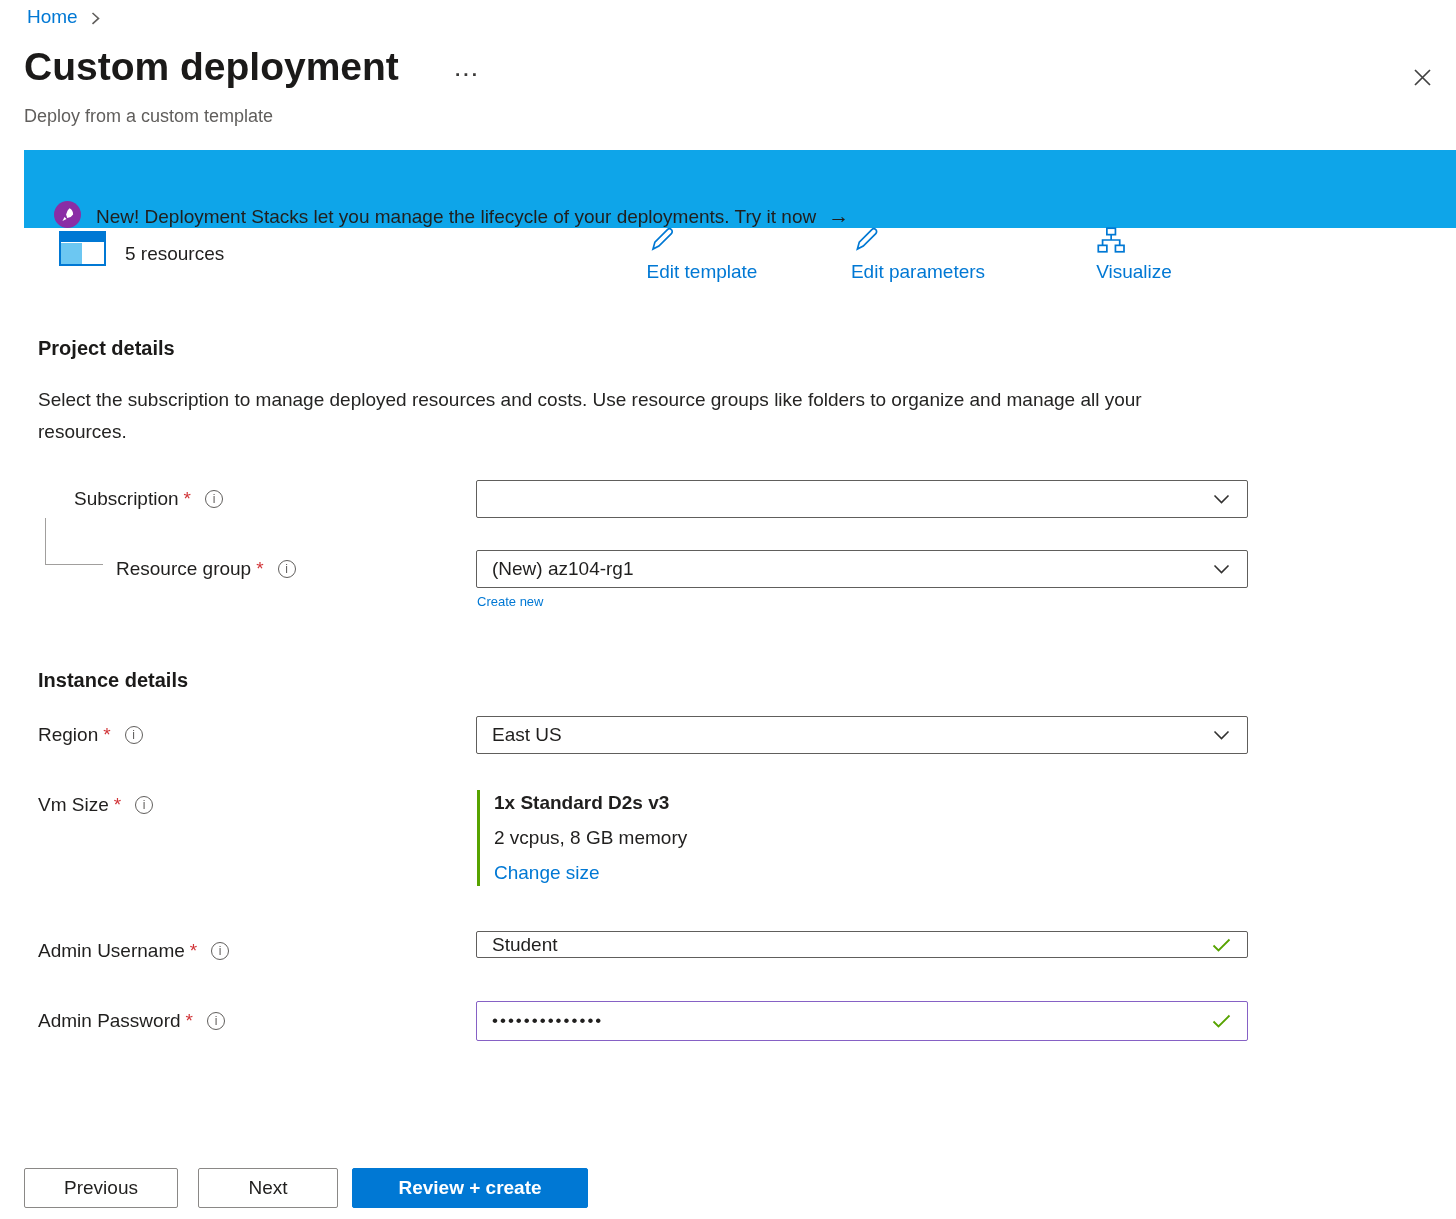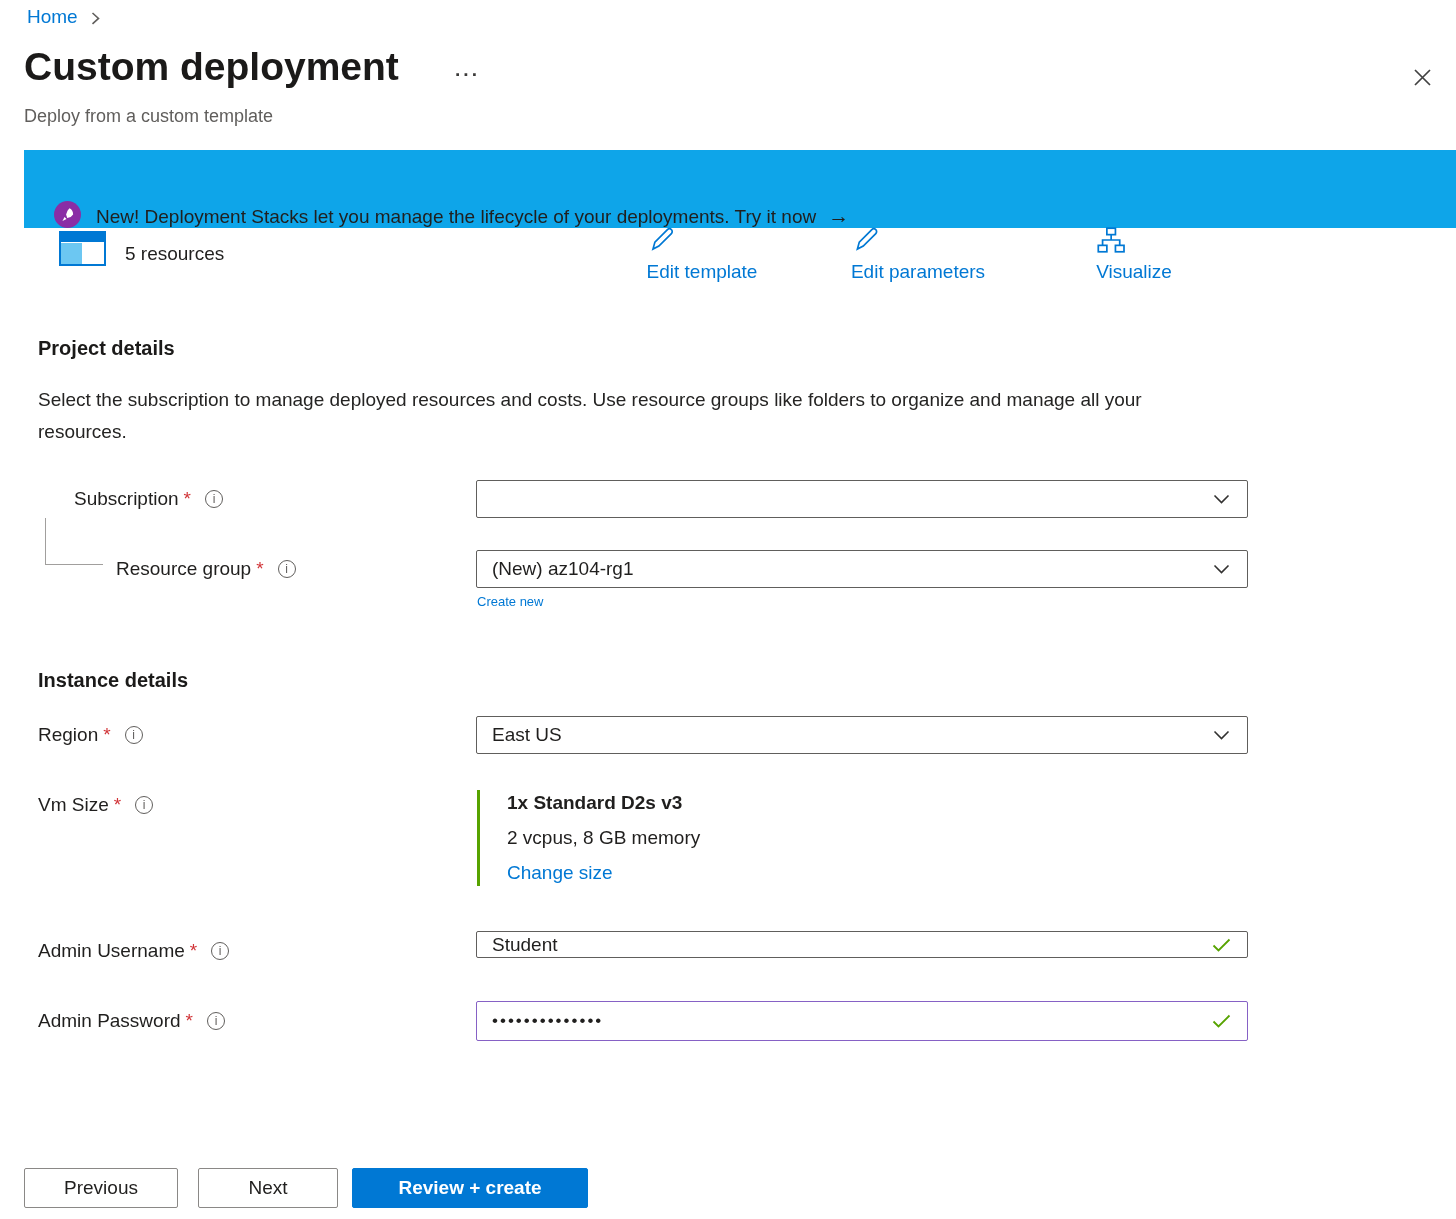--- a/index.html
+++ b/index.html
@@ -71,21 +71,21 @@
   }
   .dropdown { cursor: pointer; }
   #dd-subscription { top: 480px; }
   #dd-resource-group { top: 550px; }
   #dd-region { top: 716px; }
   .dd-chevron { position: absolute; right: 17px; top: 50%; transform: translateY(-50%); display: flex; }
 
   .create-new { left: 477px; top: 594px; font-size: 13px; }
 
   
-  .vm-block { left: 477px; top: 790px; border-left: 3px solid #57a300; padding: 2px 0 2px 27px; }
+  .vm-block { left: 477px; top: 790px; border-left: 3px solid #57a300; padding: 2px 0 2px 14px; }
   .vm-title { font-size: 19px; font-weight: 700; }
   .vm-detail { font-size: 19px; margin-top: 13px; }
   .vm-link { font-size: 19px; margin-top: 13px; display: inline-block; }
 
   
   #field-admin-username { top: 931px; height: 27px; }
   #field-admin-password { top: 1001px; height: 40px; border-color: #8661c5; }
   .text-field input { border: none; outline: none; background: transparent; width: 100%; padding: 0; font-family: inherit; font-size: 19px; color: #201f1e; }
   #field-admin-password input { font-size: 17px; letter-spacing: 2px; }
   .check-icon { position: absolute; right: 16px; top: 50%; transform: translateY(-50%); display: flex; }

